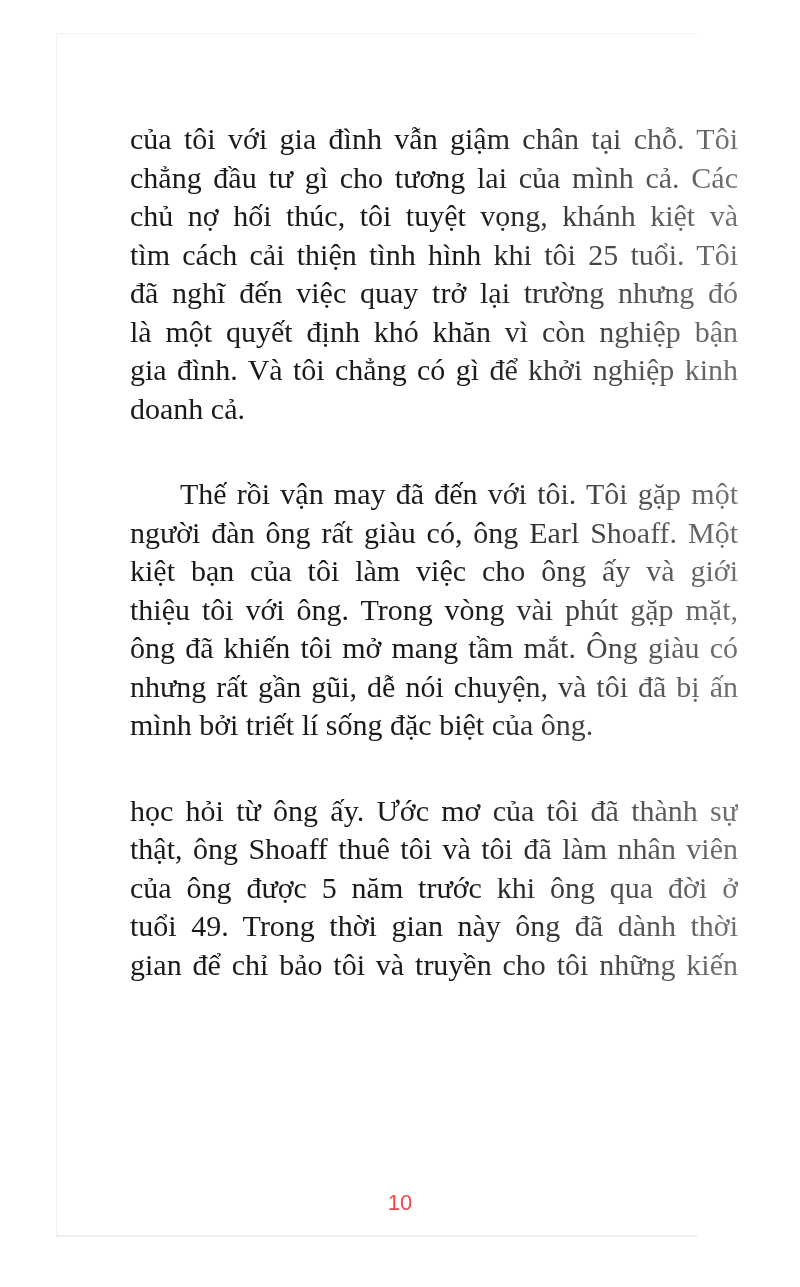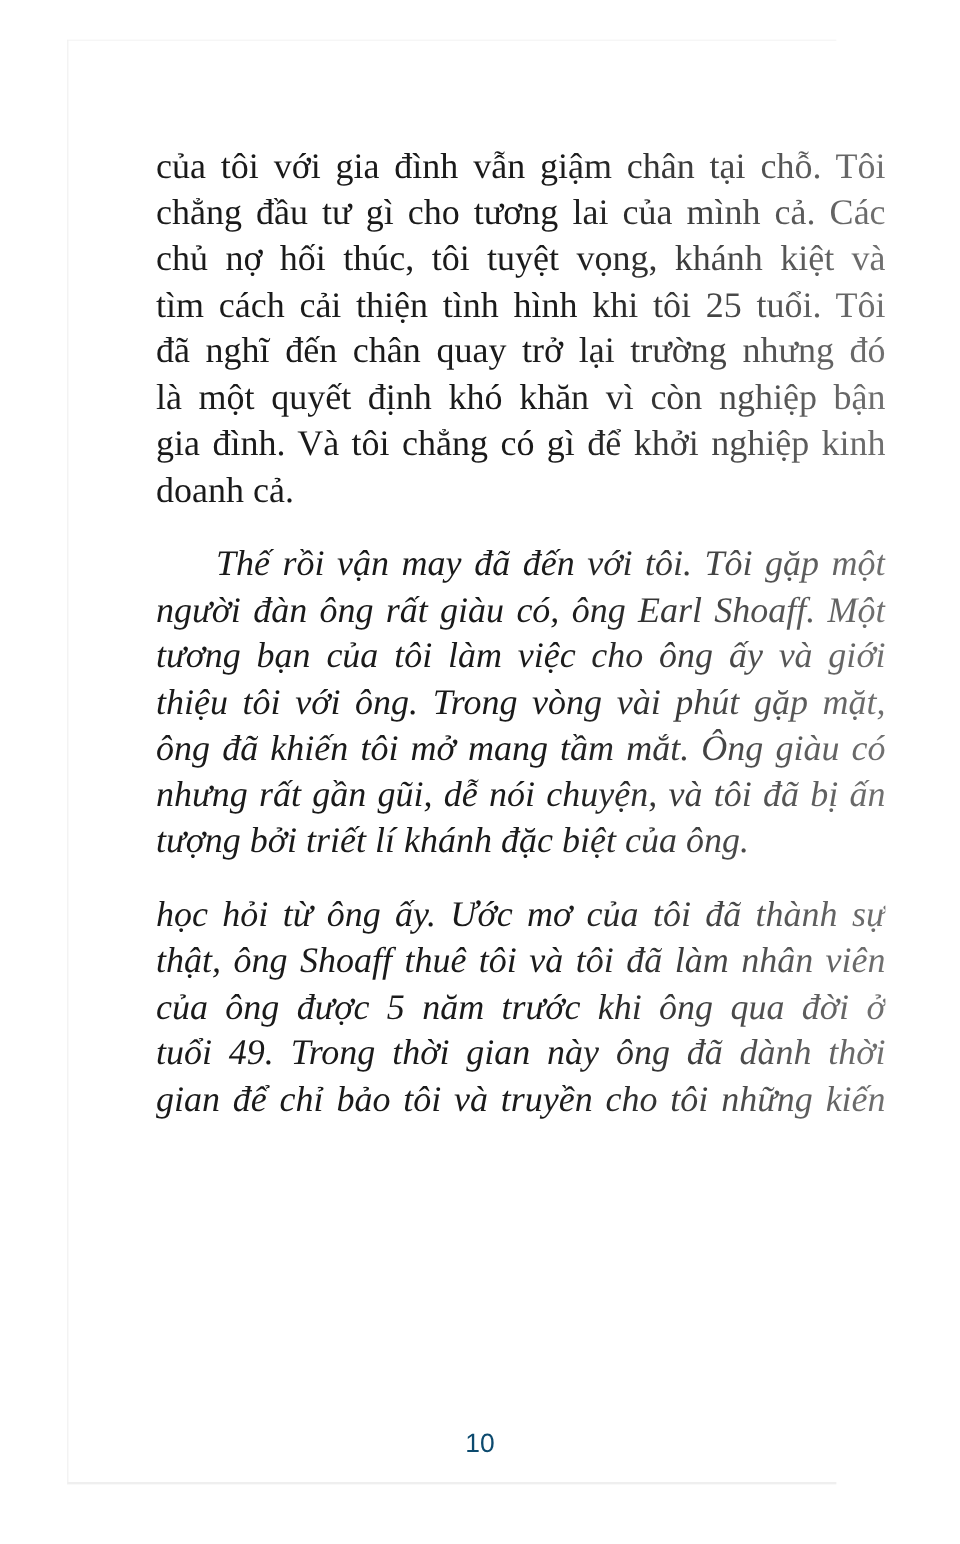--- a/index.html
+++ b/index.html
@@ -32,22 +32,21 @@
       font-family: "Liberation Serif", "DejaVu Serif", serif;
       font-size: 30px;
       color: #1a1a1a;
       -webkit-mask-image: linear-gradient(to right, rgba(0,0,0,1) 55%, rgba(0,0,0,0.62) 100%);
       mask-image: linear-gradient(to right, rgba(0,0,0,1) 55%, rgba(0,0,0,0.62) 100%);
     }
     .paragraph {
       margin: 0;
     }
     .paragraph + .paragraph {
-      margin-top: 23px;
-      font-style: italic;
+      margin-top: 47px;
     }
     .line {
       display: block;
       height: 38.5px;
       line-height: 38.5px;
       white-space: nowrap;
       text-align: justify;
       text-align-last: justify;
     }
     .line.last {
@@ -57,47 +56,47 @@
       padding-left: 50px;
     }
     .page-number {
       position: absolute;
       left: 0;
       width: 800px;
       top: 1190px;
       text-align: center;
       font-family: "Liberation Sans", "DejaVu Sans", sans-serif;
       font-size: 22px;
-      color: #0c4a6e;
+      color: #ef4444;
     }
   </style>
 </head>
 <body>
 
 <div class="page"></div>
 
 <div class="text-block">
   <p class="paragraph">
     <span class="line">của tôi với gia đình vẫn giậm chân tại chỗ. Tôi</span>
     <span class="line">chẳng đầu tư gì cho tương lai của mình cả. Các</span>
     <span class="line">chủ nợ hối thúc, tôi tuyệt vọng, khánh kiệt và</span>
     <span class="line">tìm cách cải thiện tình hình khi tôi 25 tuổi. Tôi</span>
-    <span class="line">đã nghĩ đến chân quay trở lại trường nhưng đó</span>
+    <span class="line">đã nghĩ đến việc quay trở lại trường nhưng đó</span>
     <span class="line">là một quyết định khó khăn vì còn nghiệp bận</span>
     <span class="line">gia đình. Và tôi chẳng có gì để khởi nghiệp kinh</span>
     <span class="line last">doanh cả.</span>
   </p>
   <p class="paragraph">
     <span class="line indent">Thế rồi vận may đã đến với tôi. Tôi gặp một</span>
     <span class="line">người đàn ông rất giàu có, ông Earl Shoaff. Một</span>
-    <span class="line">tương bạn của tôi làm việc cho ông ấy và giới</span>
+    <span class="line">kiệt bạn của tôi làm việc cho ông ấy và giới</span>
     <span class="line">thiệu tôi với ông. Trong vòng vài phút gặp mặt,</span>
     <span class="line">ông đã khiến tôi mở mang tầm mắt. Ông giàu có</span>
     <span class="line">nhưng rất gần gũi, dễ nói chuyện, và tôi đã bị ấn</span>
-    <span class="line last">tượng bởi triết lí khánh đặc biệt của ông.</span>
+    <span class="line last">mình bởi triết lí sống đặc biệt của ông.</span>
   </p>
   <p class="paragraph">
     <span class="line">học hỏi từ ông ấy. Ước mơ của tôi đã thành sự</span>
     <span class="line">thật, ông Shoaff thuê tôi và tôi đã làm nhân viên</span>
     <span class="line">của ông được 5 năm trước khi ông qua đời ở</span>
     <span class="line">tuổi 49. Trong thời gian này ông đã dành thời</span>
     <span class="line">gian để chỉ bảo tôi và truyền cho tôi những kiến</span>
   </p>
 </div>
 

